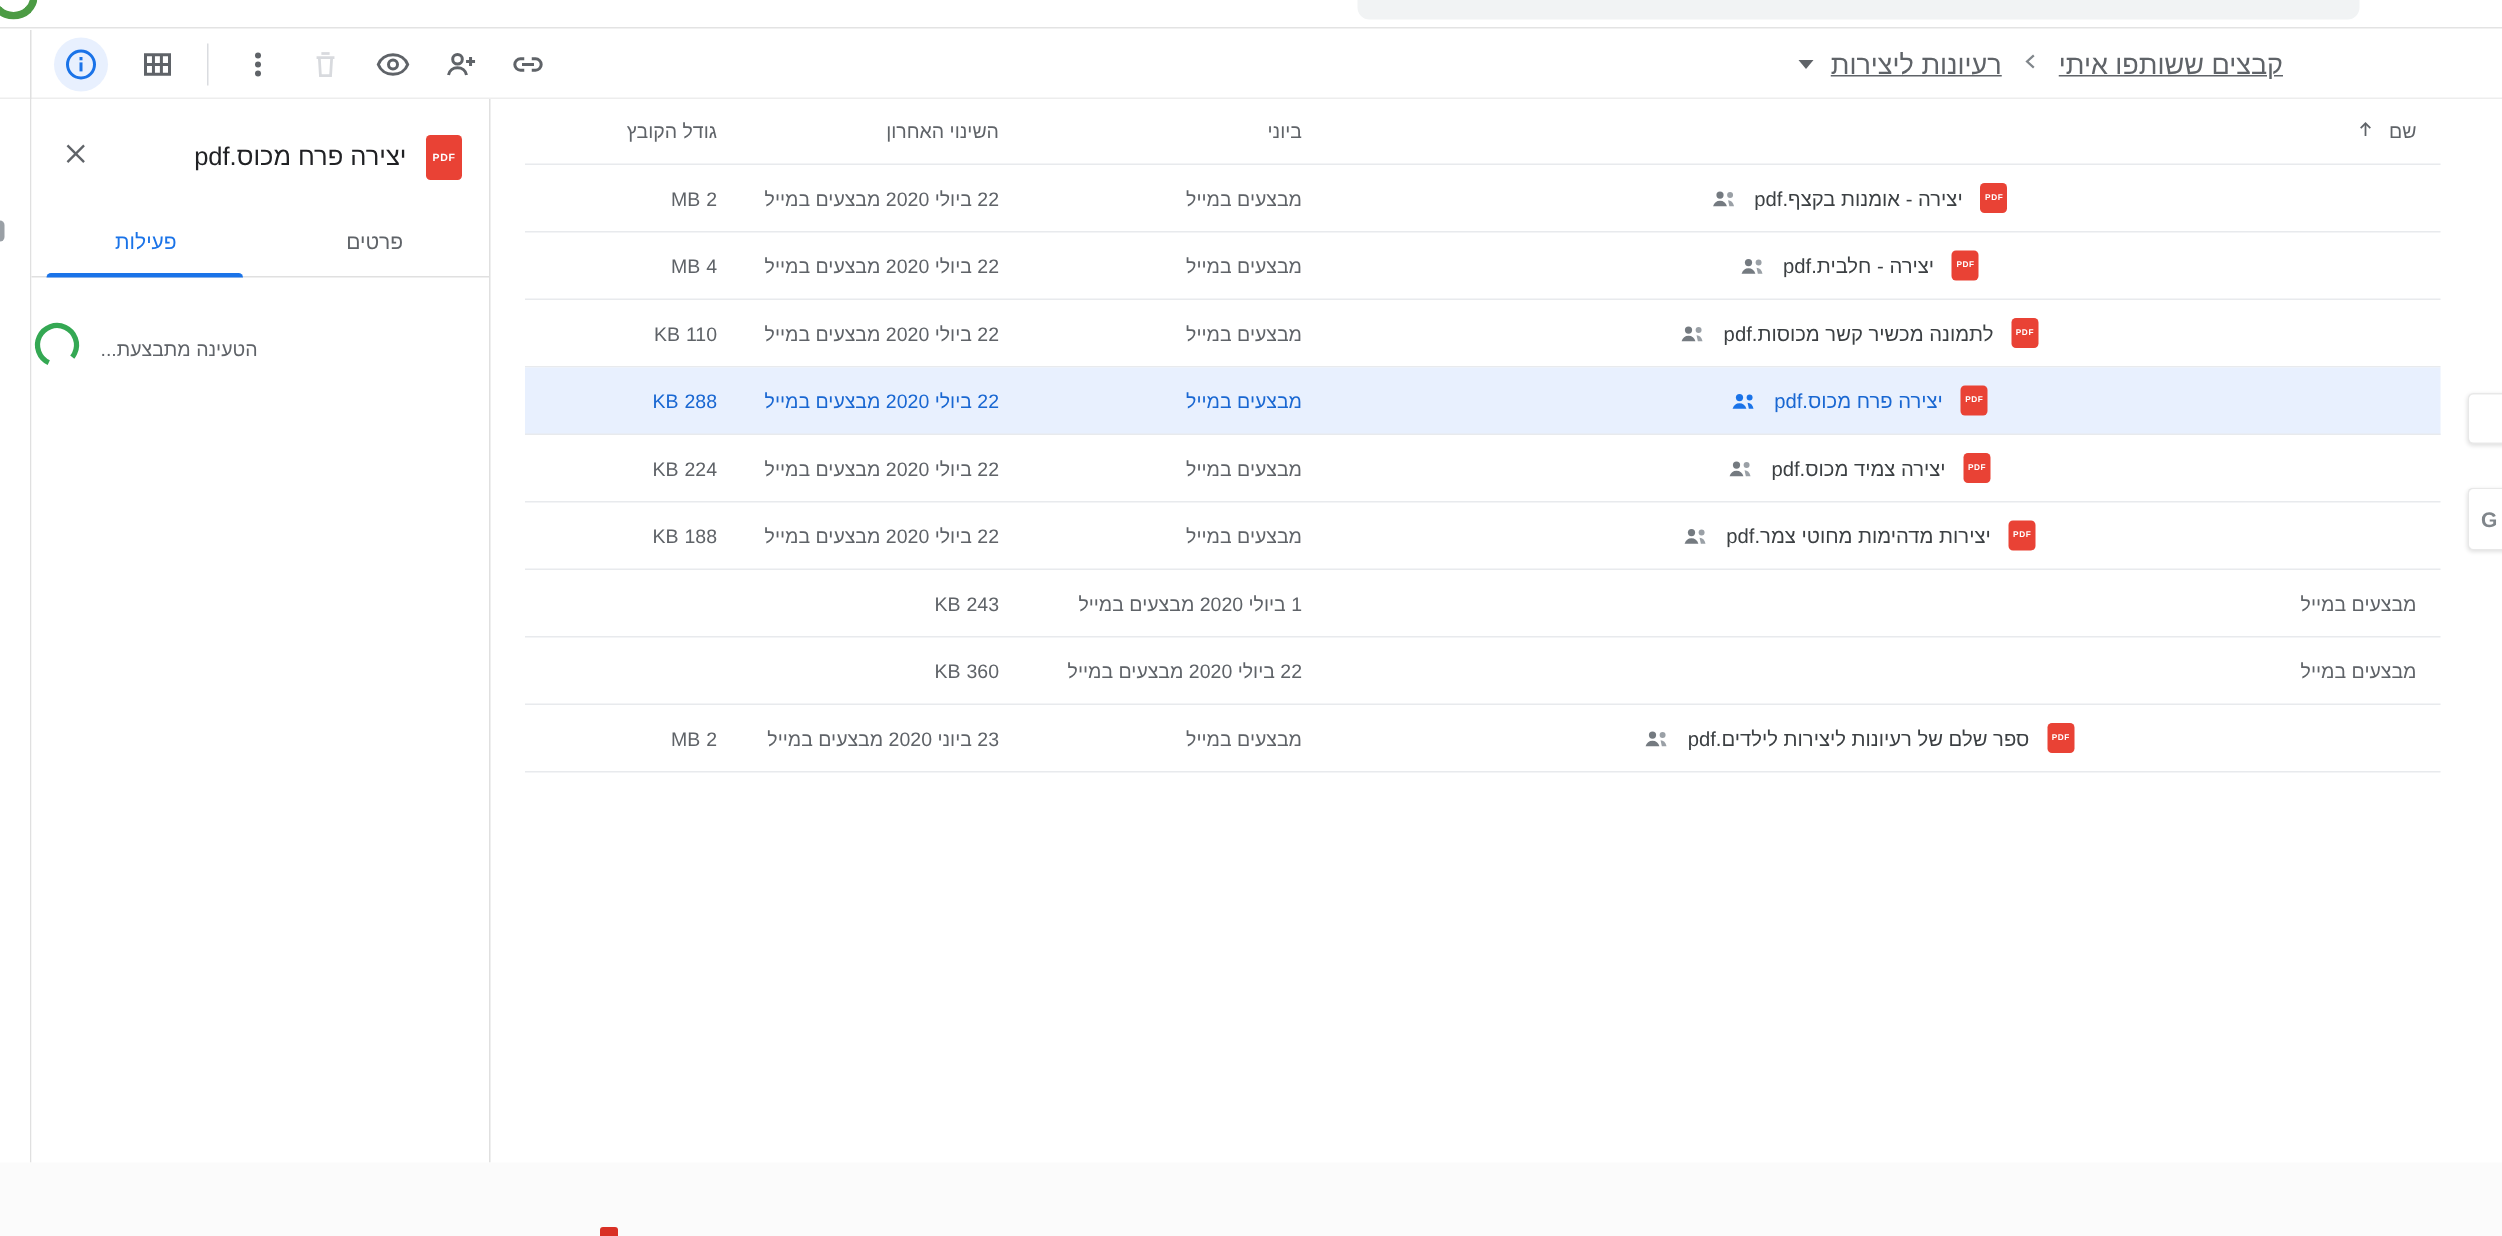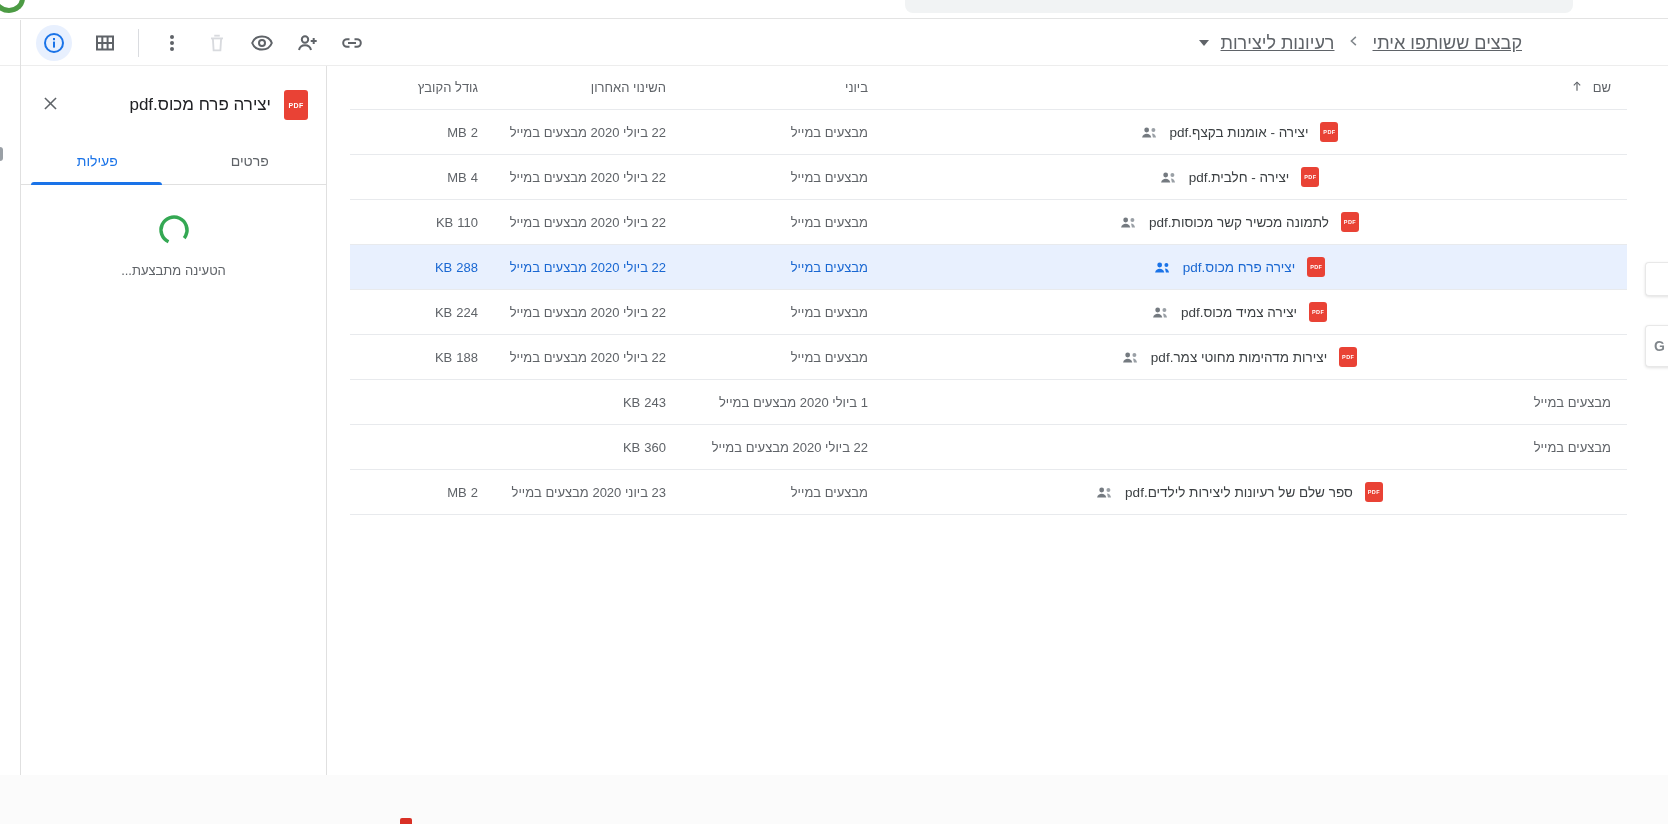--- a/index.html
+++ b/index.html
@@ -37,21 +37,21 @@
     font-weight:bold; letter-spacing:.4px; }
   #panel-pdf { width:24px; height:30px; font-size:7px; flex:0 0 auto; }
   #panel-title { font-size:17px; color:#202124; white-space:nowrap; overflow:hidden; flex:1 1 auto; }
   #panel-close { margin-left:2px; flex:0 0 auto; cursor:pointer; }
   #tabs { direction:rtl; display:flex; height:47px; border-bottom:1px solid #e0e0e0; margin-top:4px; }
   .tab { flex:1; display:flex; align-items:center; justify-content:center; font-size:14px; color:#5f6368;
     cursor:pointer; position:relative; }
   .tab.active { color:#1a73e8; }
   .tab.active::after { content:""; position:absolute; left:10px; right:12px; bottom:-1px; height:3px;
     background:#1a73e8; border-radius:3px 3px 0 0; }
-  #loading { margin-top:28px; display:flex; flex-direction:column; align-items:center; gap:12px; }
+  #loading { margin-top:28px; display:flex; flex-direction:row; align-items:center; gap:12px; }
   #loading-text { font-size:13px; color:#5f6368; direction:rtl; }
 
   
   #main { left:350px; top:66px; width:1277px; direction:rtl; }
   .grid { display:grid; grid-template-columns:743px 202px 188px 120px; padding:0 16px 0 8px; align-items:center; }
   #thead { height:44px; border-bottom:1px solid #e8eaed; color:#5f6368; font-size:13px; }
   .th { display:flex; align-items:center; gap:9px; cursor:pointer; white-space:nowrap; }
   .row { height:45px; border-bottom:1px solid #e8eaed; font-size:13px; color:#5f6368; cursor:pointer; }
   .row .name-cell { display:flex; align-items:center; gap:12px; color:#3c4043; font-size:13.5px; min-width:0;justify-content:center; }
   .row .name-cell .fname { white-space:nowrap; overflow:hidden; text-overflow:ellipsis; }

